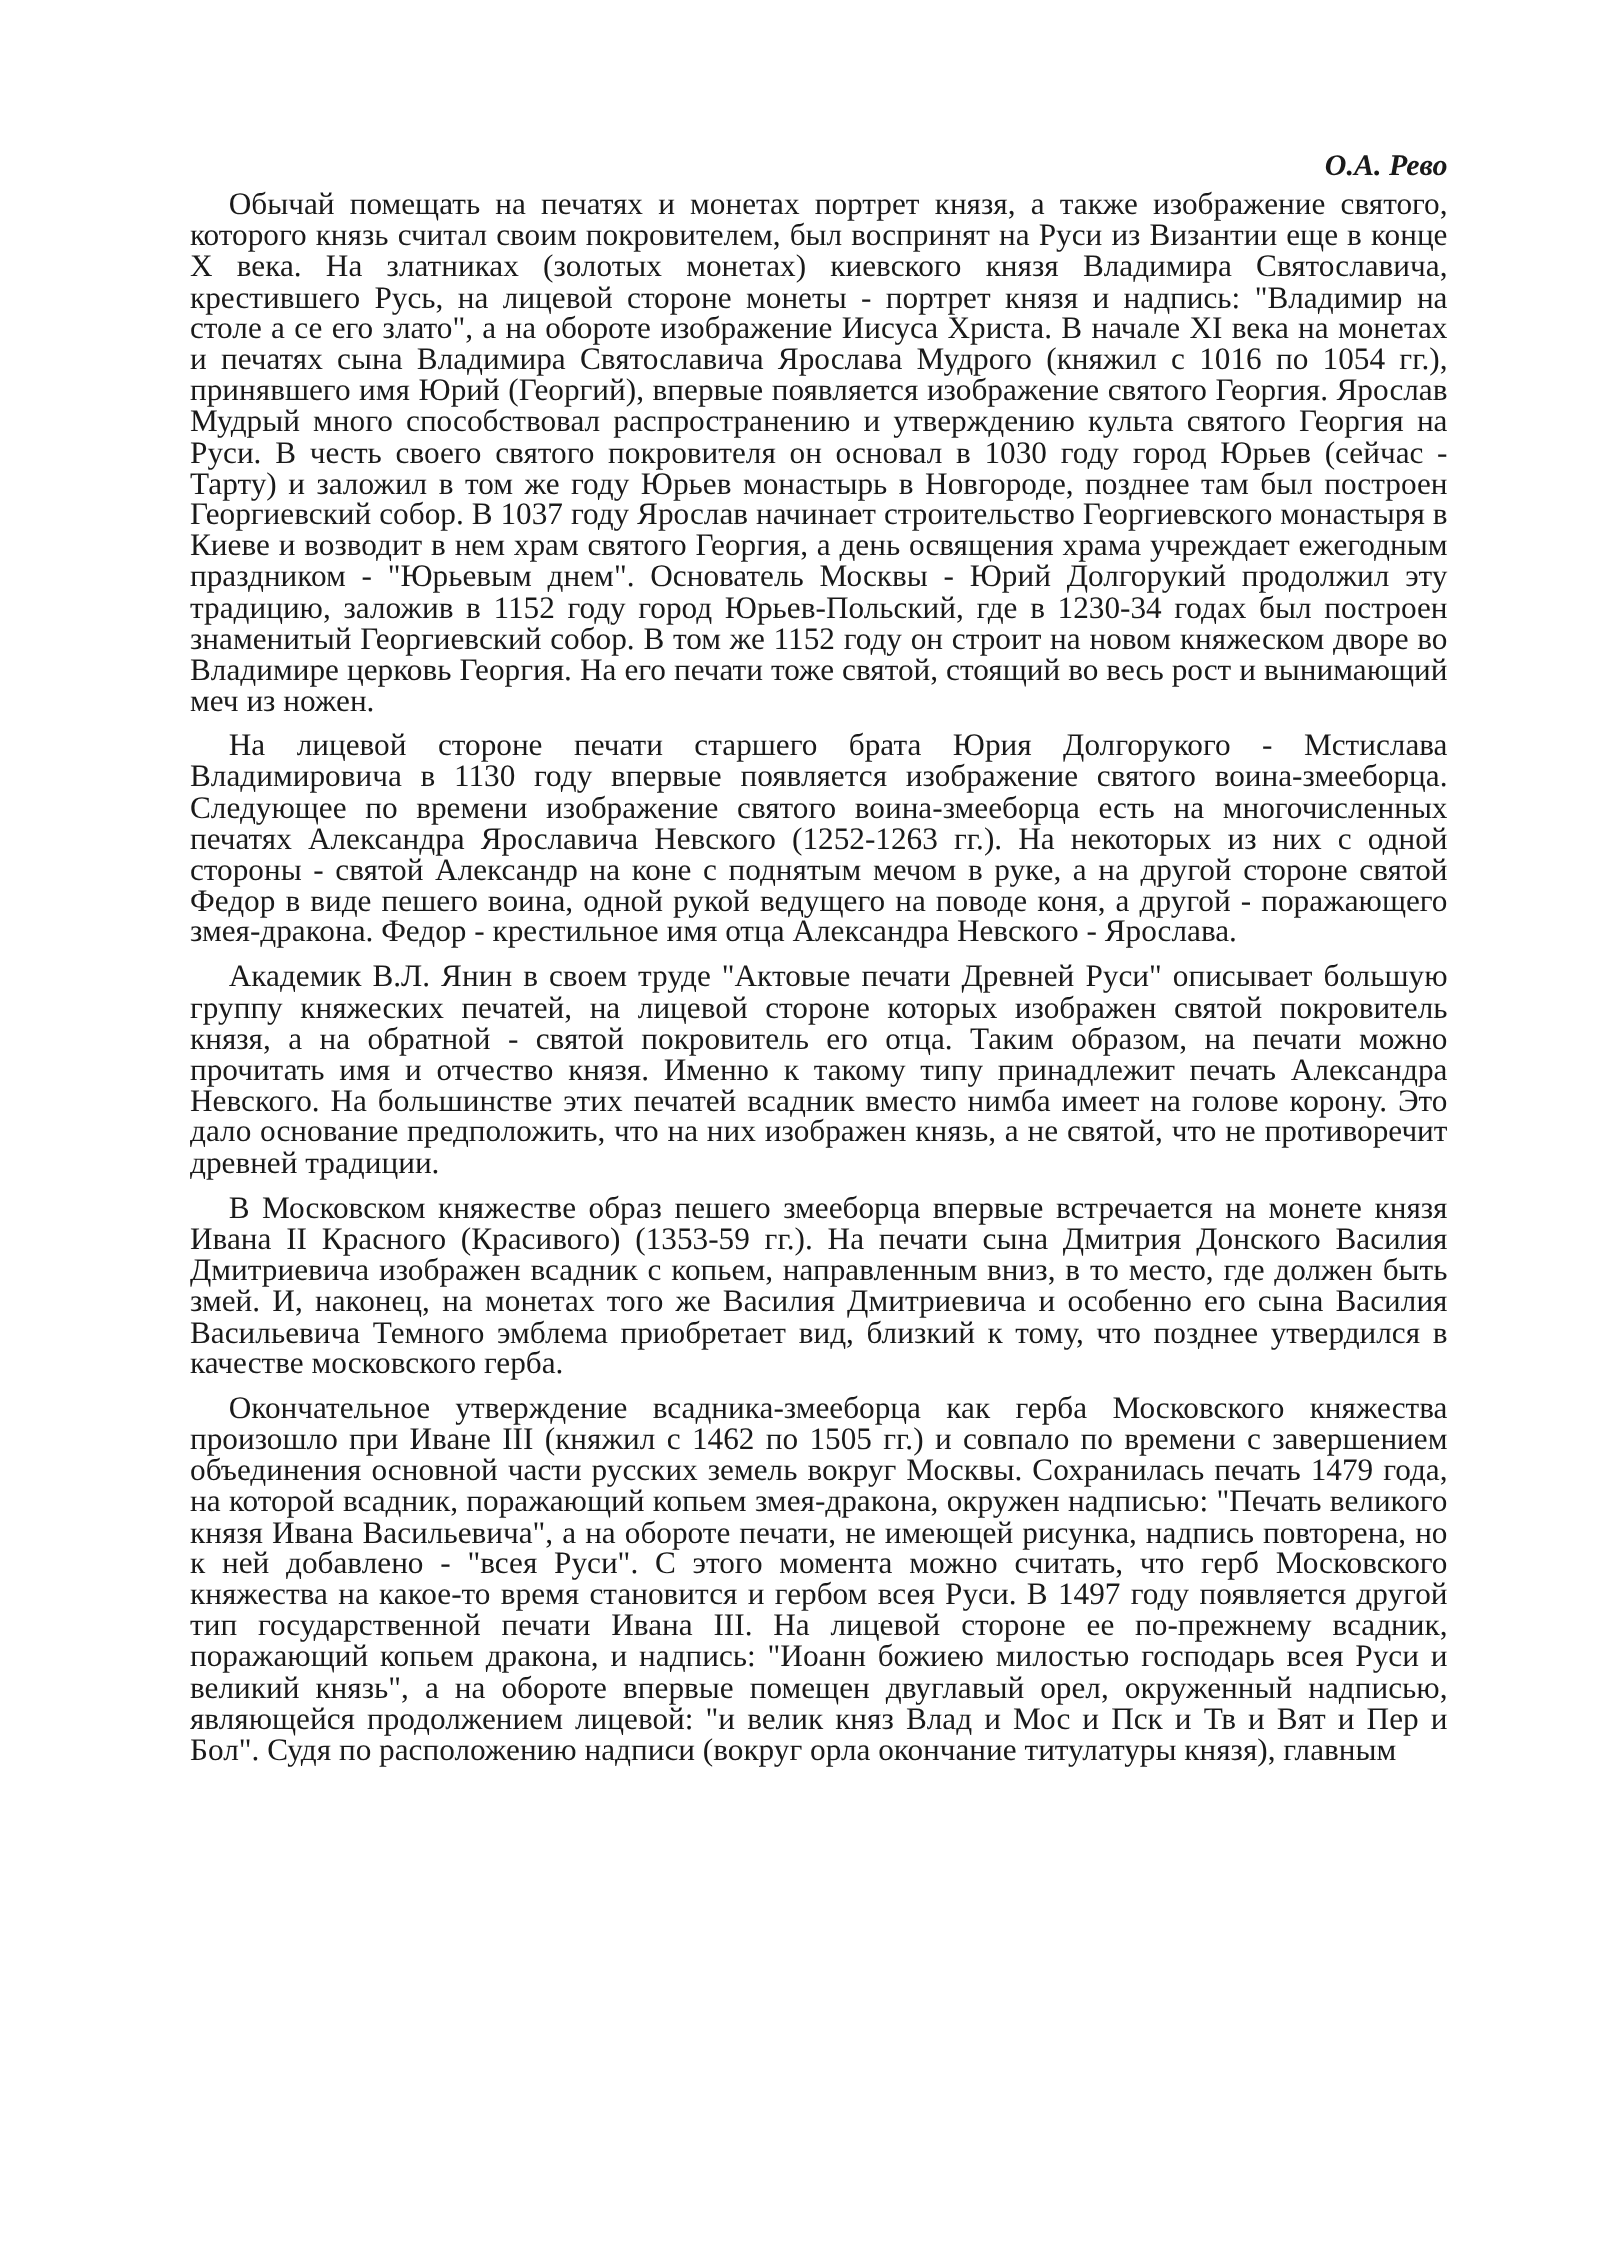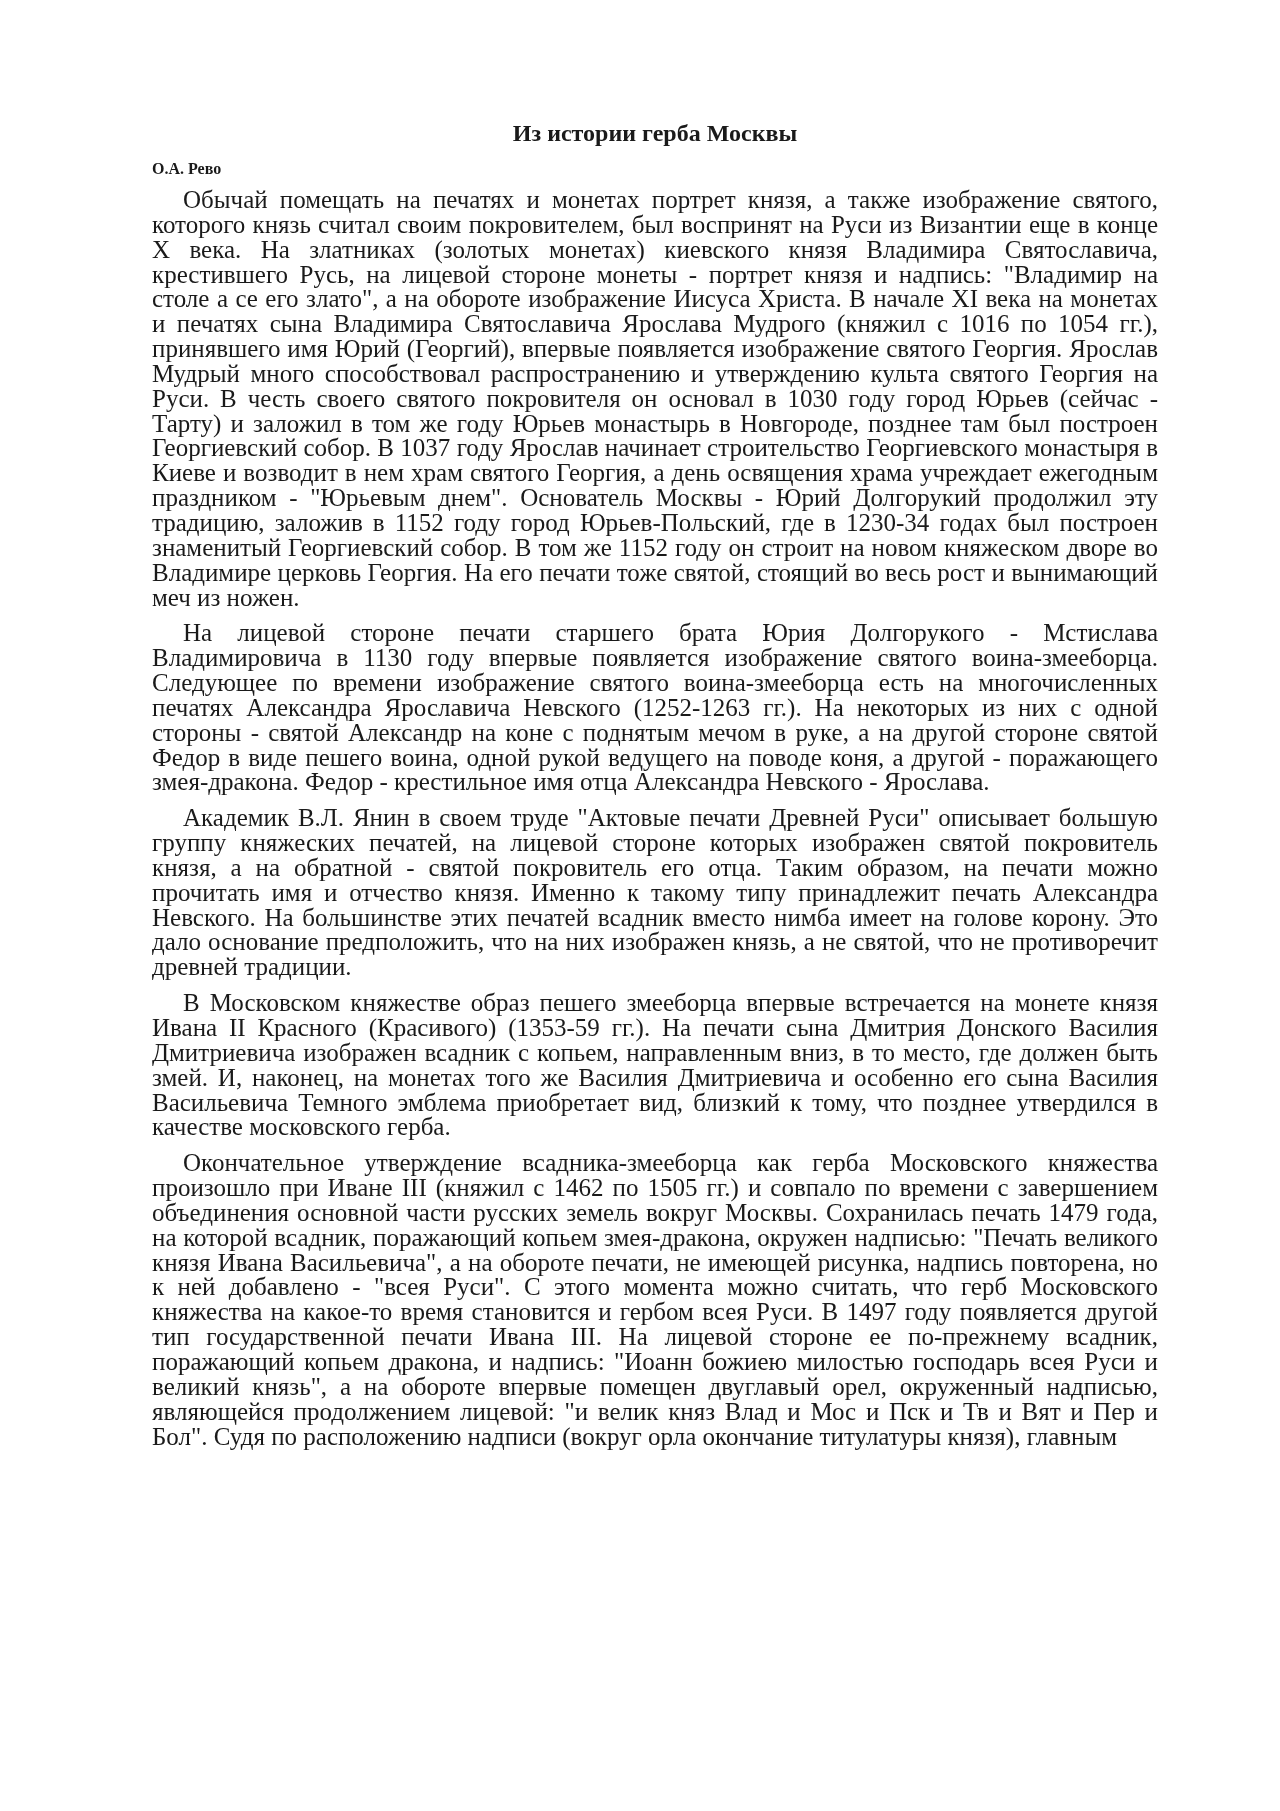--- a/index.html
+++ b/index.html
@@ -22,39 +22,39 @@
       width: 1006px;
     }
     .title {
       text-align: center;
       font-weight: bold;
       font-size: 24px;
       line-height: 30px;
       margin: 0 0 6px 0;
     }
     .author {
-      text-align: left;
+      text-align: right;
       font-weight: bold;
-      font-size: 16px;
+      font-size: 24px;
       line-height: 30px;
       margin: 0 0 4px 0;
+      font-style: italic;
     }
     .para {
       font-size: 25px;
       line-height: 24.85px;
       text-align: justify;
       text-indent: 31px;
       margin: 0 0 11px 0;
       hyphens: none;
     }
   </style>
 </head>
 <body>
 
 <div class="page">
-  <h1 class="title">Из истории герба Москвы</h1>
   <h2 class="author">О.А. Рево</h2>
   <p class="para">Обычай помещать на печатях и монетах портрет князя, а также изображение святого, которого князь считал своим покровителем, был воспринят на Руси из Византии еще в конце X века. На златниках (золотых монетах) киевского князя Владимира Святославича, крестившего Русь, на лицевой стороне монеты - портрет князя и надпись: "Владимир на столе а се его злато", а на обороте изображение Иисуса Христа. В начале XI века на монетах и печатях сына Владимира Святославича Ярослава Мудрого (княжил с 1016 по 1054 гг.), принявшего имя Юрий (Георгий), впервые появляется изображение святого Георгия. Ярослав Мудрый много способствовал распространению и утверждению культа святого Георгия на Руси. В честь своего святого покровителя он основал в 1030 году город Юрьев (сейчас - Тарту) и заложил в том же году Юрьев монастырь в Новгороде, позднее там был построен Георгиевский собор. В 1037 году Ярослав начинает строительство Георгиевского монастыря в Киеве и возводит в нем храм святого Георгия, а день освящения храма учреждает ежегодным праздником - "Юрьевым днем". Основатель Москвы - Юрий Долгорукий продолжил эту традицию, заложив в 1152 году город Юрьев-Польский, где в 1230-34 годах был построен знаменитый Георгиевский собор. В том же 1152 году он строит на новом княжеском дворе во Владимире церковь Георгия. На его печати тоже святой, стоящий во весь рост и вынимающий меч из ножен.</p>
   <p class="para">На лицевой стороне печати старшего брата Юрия Долгорукого - Мстислава Владимировича в 1130 году впервые появляется изображение святого воина-змееборца. Следующее по времени изображение святого воина-змееборца есть на многочисленных печатях Александра Ярославича Невского (1252-1263 гг.). На некоторых из них с одной стороны - святой Александр на коне с поднятым мечом в руке, а на другой стороне святой Федор в виде пешего воина, одной рукой ведущего на поводе коня, а другой - поражающего змея-дракона. Федор - крестильное имя отца Александра Невского - Ярослава.</p>
   <p class="para">Академик В.Л. Янин в своем труде "Актовые печати Древней Руси" описывает большую группу княжеских печатей, на лицевой стороне которых изображен святой покровитель князя, а на обратной - святой покровитель его отца. Таким образом, на печати можно прочитать имя и отчество князя. Именно к такому типу принадлежит печать Александра Невского. На большинстве этих печатей всадник вместо нимба имеет на голове корону. Это дало основание предположить, что на них изображен князь, а не святой, что не противоречит древней традиции.</p>
   <p class="para">В Московском княжестве образ пешего змееборца впервые встречается на монете князя Ивана II Красного (Красивого) (1353-59 гг.). На печати сына Дмитрия Донского Василия Дмитриевича изображен всадник с копьем, направленным вниз, в то место, где должен быть змей. И, наконец, на монетах того же Василия Дмитриевича и особенно его сына Василия Васильевича Темного эмблема приобретает вид, близкий к тому, что позднее утвердился в качестве московского герба.</p>
   <p class="para">Окончательное утверждение всадника-змееборца как герба Московского княжества произошло при Иване III (княжил с 1462 по 1505 гг.) и совпало по времени с завершением объединения основной части русских земель вокруг Москвы. Сохранилась печать 1479 года, на которой всадник, поражающий копьем змея-дракона, окружен надписью: "Печать великого князя Ивана Васильевича", а на обороте печати, не имеющей рисунка, надпись повторена, но к ней добавлено - "всея Руси". С этого момента можно считать, что герб Московского княжества на какое-то время становится и гербом всея Руси. В 1497 году появляется другой тип государственной печати Ивана III. На лицевой стороне ее по-прежнему всадник, поражающий копьем дракона, и надпись: "Иоанн божиею милостью господарь всея Руси и великий князь", а на обороте впервые помещен двуглавый орел, окруженный надписью, являющейся продолжением лицевой: "и велик княз Влад и Мос и Пск и Тв и Вят и Пер и Бол". Судя по расположению надписи (вокруг орла окончание титулатуры князя), главным</p>
 </div>
 
 </body></html>

